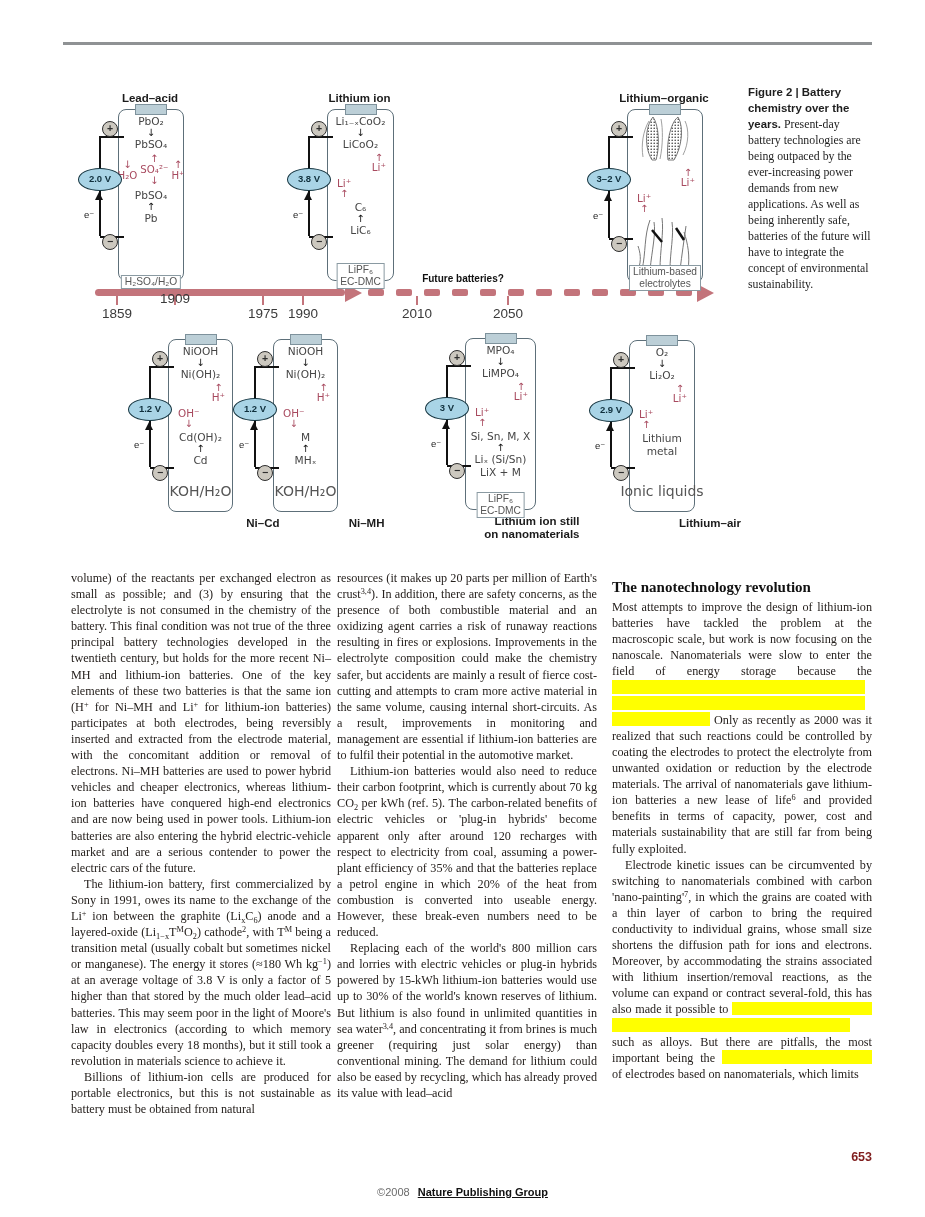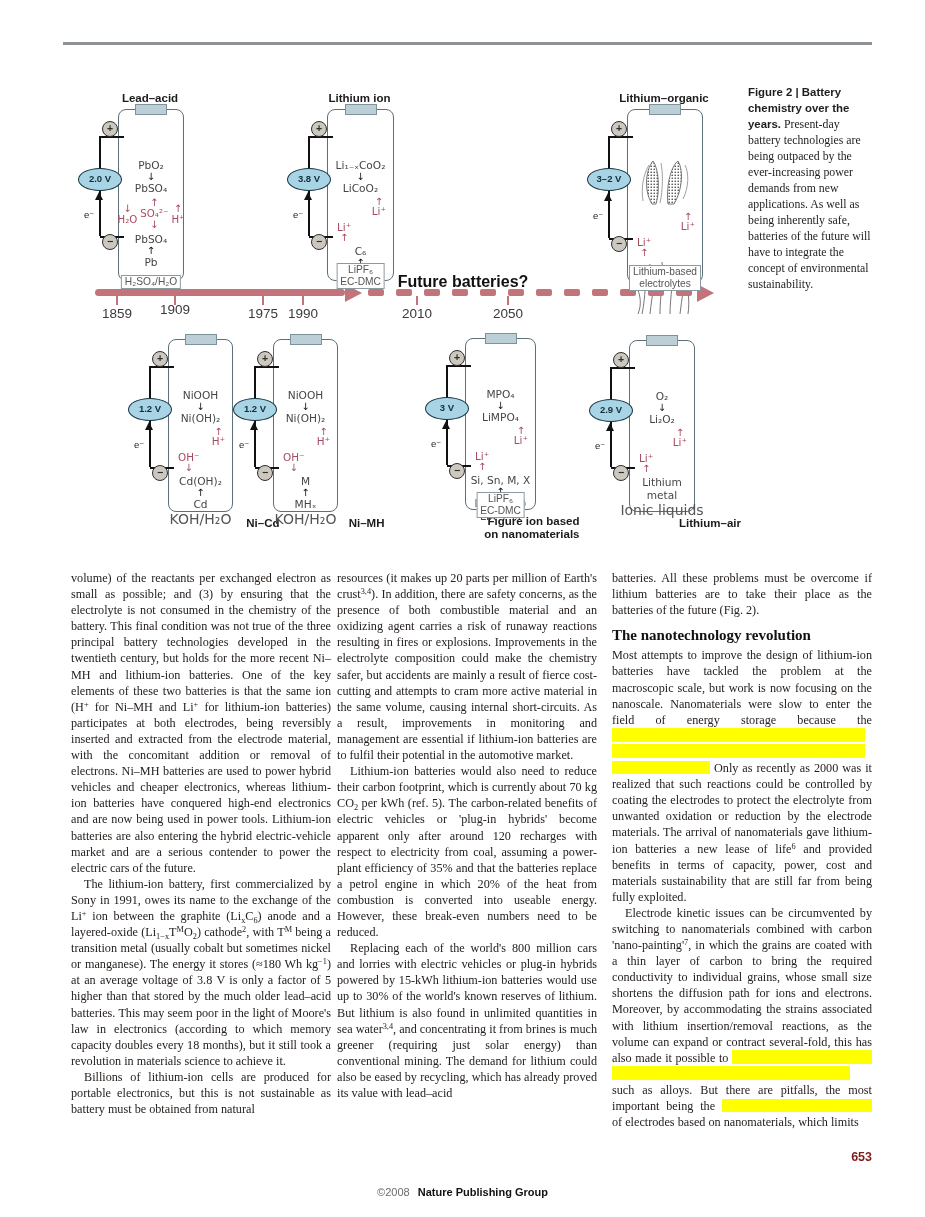--- a/index.html
+++ b/index.html
@@ -26,61 +26,61 @@
         color:#2e2e2e;font-size:10.5px;line-height:13px;font-weight:bold;text-align:center;z-index:2;}
   .tp{left:-17px;top:11px;}
   .tm{left:-17px;bottom:30px;}
   .volt{position:absolute;left:-41px;top:34%;width:42px;height:21px;border-radius:50%;
         background:var(--voltage-blue);border:1.4px solid #14333e;color:#0f2f3c;
         font-size:9.5px;line-height:20px;font-weight:600;text-align:center;z-index:2;}
   .elab{position:absolute;left:-35px;top:58%;font-size:9.5px;color:#1d1d1d;}
   .warr{position:absolute;left:-24px;top:48%;width:0;height:0;border-left:4.5px solid transparent;
         border-right:4.5px solid transparent;border-bottom:8px solid #111;}
   .bat-content{position:absolute;left:2px;right:2px;top:5px;bottom:2px;display:flex;flex-direction:column;
-               align-items:center;gap:1px;font-family:"DejaVu Sans",sans-serif;margin-top:44px;}
+               align-items:center;gap:1px;font-family:"DejaVu Sans",sans-serif;}
   .frm{font-size:10.6px;line-height:12px;color:#454545;white-space:nowrap;}
   .arr{font-size:10px;line-height:9px;color:#111;}
   .ion{display:flex;flex-direction:column;align-items:center;color:var(--ion-red);
        font-size:10.4px;line-height:11px;margin:2px 0;}
   .ion .ia{font-size:10px;line-height:9px;color:var(--ion-red);}
   .ir{align-self:flex-end;margin-right:5px;}
   .il{align-self:flex-start;margin-left:7px;}
   .trio{display:flex;align-items:center;gap:3px;color:var(--ion-red);font-size:10.2px;line-height:11px;margin:2px 0;}
   .trio>div{display:flex;flex-direction:column;align-items:center;}
   .einline{margin-top:auto;margin-bottom:10px;font-size:14px;color:#555;white-space:nowrap;}
   .ebox{position:absolute;bottom:-9px;left:50%;transform:translateX(-50%);background:#fff;
         border:1px solid #8a9aa2;padding:0 3px;font-size:10.2px;line-height:12px;text-align:center;
         color:#555;white-space:nowrap;z-index:3;}
   
   .tl-bar{position:absolute;height:7px;background:var(--timeline-rose);border-radius:3.5px;}
   .tl-dash{position:absolute;height:7px;background:var(--timeline-rose);border-radius:2px;}
   .tl-head{position:absolute;width:0;height:0;border-top:9px solid transparent;
            border-bottom:9px solid transparent;border-left:17px solid var(--timeline-rose);}
   .tick{position:absolute;width:2px;height:9px;background:var(--timeline-rose);}
   .yr{position:absolute;transform:translateX(-50%);font-size:13.5px;color:#3a3a3a;}
-  .fut{position:absolute;transform:translateX(-50%);font-size:16px;font-weight:bold;color:#111;white-space:nowrap;}
+  .fut{position:absolute;transform:translateX(-50%);font-size:10px;font-weight:bold;color:#111;white-space:nowrap;}
   
   .fig-caption{position:absolute;left:748px;top:84px;width:124px;
                font-family:"Liberation Serif","DejaVu Serif",serif;font-size:11.8px;line-height:16px;color:#1e1e1e;}
   .capb{font-family:"Liberation Sans","DejaVu Sans",sans-serif;font-weight:bold;font-size:11.4px;}
   
   .col{position:absolute;top:570px;width:260px;text-align:justify;
        font-family:"Liberation Serif","DejaVu Serif",serif;font-size:12.2px;line-height:16.1px;color:#26211e;}
   .bp{margin:0;}
   .bp.ind{text-indent:13px;}
   .bh{font-family:Liberation Serif, serif;font-size:15px;font-weight:bold;
       margin:9px 0 4px 0;text-align:left;color:#111;}
   .bsup{font-size:8.3px;vertical-align:4.5px;line-height:0;}
   .bsub{font-size:8.3px;vertical-align:-2.5px;line-height:0;}
   .redact{display:inline-block;height:13.5px;background:var(--highlight-yellow);vertical-align:-2px;}
   
   .pagenum{position:absolute;right:53px;top:1150px;font-size:12.5px;font-weight:bold;color:#7f1d1d;}
   .pg-footer{position:absolute;left:0;right:0;top:1186px;text-align:center;font-size:11px;}
   .c1{color:#6b6b6b;margin-right:5px;}
-  .c2{font-weight:bold;color:#111;}
+  .c2{font-weight:bold;color:#111;text-decoration:underline;}
 </style>
 </head>
 <body>
 
 <div class="page">
   <div class="pg-rule"></div>
 
   <div class="fig-area" id="fig-canvas">
       <div class="bat-cell" style="left: 118px; top: 109px; width: 64px; height: 170px;">
         <div class="bat-cap"></div>
@@ -297,21 +297,21 @@
           <div class="arr">↑</div>
           <div class="frm">Liₓ (Si/Sn)</div>
           <div class="frm">LiX + M</div>
         </div>
         <div class="ebox">
           <div>LiPF₆</div>
           <div>EC-DMC</div>
         </div>
       </div>
       <div class="bat-label" style="left: 419.5px; top: 515px;">
-        <div>Figure ion based</div>
+        <div>Lithium ion still</div>
         <div>on nanomaterials</div>
       </div>
       <div class="bat-cell" style="left: 629px; top: 340px; width: 64px; height: 170px;">
         <div class="bat-cap"></div>
         <div class="wire wv"></div>
         <div class="wire wht"></div>
         <div class="wire whb"></div>
         <div class="term tp">+</div>
         <div class="term tm">−</div>
         <div class="volt">2.9 V</div>
@@ -350,21 +350,21 @@
       <div class="tl-dash" style="left: 536px; top: 289px; width: 16px;"></div>
       <div class="tl-dash" style="left: 564px; top: 289px; width: 16px;"></div>
       <div class="tl-dash" style="left: 592px; top: 289px; width: 16px;"></div>
       <div class="tl-dash" style="left: 620px; top: 289px; width: 16px;"></div>
       <div class="tl-dash" style="left: 648px; top: 289px; width: 16px;"></div>
       <div class="tl-dash" style="left: 676px; top: 289px; width: 16px;"></div>
       <div class="tl-head" style="left: 697px; top: 283.5px;"></div>
       <div class="tick" style="left: 116px; top: 296px;"></div>
       <div class="yr" style="left: 117px; top: 306px;">1859</div>
       <div class="tick" style="left: 174px; top: 296px;"></div>
-      <div class="yr" style="left: 175px; top: 302px;">1909</div>
+      <div class="yr" style="left: 175px; top: 291px;">1909</div>
       <div class="tick" style="left: 262px; top: 296px;"></div>
       <div class="yr" style="left: 263px; top: 306px;">1975</div>
       <div class="tick" style="left: 302px; top: 296px;"></div>
       <div class="yr" style="left: 303px; top: 306px;">1990</div>
       <div class="tick" style="left: 416px; top: 296px;"></div>
       <div class="yr" style="left: 417px; top: 306px;">2010</div>
       <div class="tick" style="left: 507px; top: 296px;"></div>
       <div class="yr" style="left: 508px; top: 306px;">2050</div>
       <div class="fut" style="left: 463px; top: 273px;">Future batteries?</div>
     </div>
@@ -378,21 +378,20 @@
       <p class="bp">volume) of the reactants per exchanged electron as small as possible; and (3) by ensuring that the electrolyte is not consumed in the chemistry of the battery. This final condition was not true of the three principal battery technologies developed in the twentieth century, but holds for the more recent Ni–MH and lithium-ion batteries. One of the key elements of these two batteries is that the same ion (H<sup class="bsup">+</sup> for Ni–MH and Li<sup class="bsup">+</sup> for lithium-ion batteries) participates at both electrodes, being reversibly inserted and extracted from the electrode material, with the concomitant addition or removal of electrons. Ni–MH batteries are used to power hybrid vehicles and cheaper electronics, whereas lithium-ion batteries have conquered high-end electronics and are now being used in power tools. Lithium-ion batteries are also entering the hybrid electric-vehicle market and are a serious contender to power the electric cars of the future.</p>
       <p class="bp ind">The lithium-ion battery, first commercialized by Sony in 1991, owes its name to the exchange of the Li<sup class="bsup">+</sup> ion between the graphite (Li<sub class="bsub">x</sub>C<sub class="bsub">6</sub>) anode and a layered-oxide (Li<sub class="bsub">1−x</sub>T<sup class="bsup">M</sup>O<sub class="bsub">2</sub>) cathode<sup class="bsup">2</sup>, with T<sup class="bsup">M</sup> being a transition metal (usually cobalt but sometimes nickel or manganese). The energy it stores (≈180 Wh kg<sup class="bsup">−1</sup>) at an average voltage of 3.8 V is only a factor of 5 higher than that stored by the much older lead–acid batteries. This may seem poor in the light of Moore's law in electronics (according to which memory capacity doubles every 18 months), but it still took a revolution in materials science to achieve it.</p>
       <p class="bp ind">Billions of lithium-ion cells are produced for portable electronics, but this is not sustainable as battery must be obtained from natural</p>
     </div>
   <div class="col" id="col-2" style="left:337px">
       <p class="bp">resources (it makes up 20 parts per million of Earth's crust<sup class="bsup">3,4</sup>). In addition, there are safety concerns, as the presence of both combustible material and an oxidizing agent carries a risk of runaway reactions resulting in fires or explosions. Improvements in the electrolyte composition could make the chemistry safer, but accidents are mainly a result of fierce cost-cutting and attempts to cram more active material in the same volume, causing internal short-circuits. As a result, improvements in monitoring and management are essential if lithium-ion batteries are to fulfil their potential in the automotive market.</p>
       <p class="bp ind">Lithium-ion batteries would also need to reduce their carbon footprint, which is currently about 70 kg CO<sub class="bsub">2</sub> per kWh (ref. 5). The carbon-related benefits of electric vehicles or 'plug-in hybrids' become apparent only after around 120 recharges with respect to electricity from coal, assuming a power-plant efficiency of 35% and that the batteries replace a petrol engine in which 20% of the heat from combustion is converted into useable energy. However, these break-even numbers need to be reduced.</p>
       <p class="bp ind">Replacing each of the world's 800 million cars and lorries with electric vehicles or plug-in hybrids powered by 15-kWh lithium-ion batteries would use up to 30% of the world's known reserves of lithium. But lithium is also found in unlimited quantities in sea water<sup class="bsup">3,4</sup>, and concentrating it from brines is much greener (requiring just solar energy) than conventional mining. The demand for lithium could also be eased by recycling, which has already proved its value with lead–acid</p>
     </div>
   <div class="col" id="col-3" style="left:612px">
-      <p class="bp">batteries. All these problems must be overcome if lithium batteries are to take their place as the batteries of the future (Fig. 2).</p>
       <h2 class="bh">The nanotechnology revolution</h2>
       <p class="bp">Most attempts to improve the design of lithium-ion batteries have tackled the problem at the macroscopic scale, but work is now focusing on the nanoscale. Nanomaterials were slow to enter the field of energy storage because the <span class="redact" style="width: 253px;"></span><span class="redact" style="width: 253px;"></span><span class="redact" style="width: 98px;"></span> Only as recently as 2000 was it realized that such reactions could be controlled by coating the electrodes to protect the electrolyte from unwanted oxidation or reduction by the electrode materials. The arrival of nanomaterials gave lithium-ion batteries a new lease of life<sup class="bsup">6</sup> and provided benefits in terms of capacity, power, cost and materials sustainability that are still far from being fully exploited.</p>
       <p class="bp ind">Electrode kinetic issues can be circumvented by switching to nanomaterials combined with carbon 'nano-painting'<sup class="bsup">7</sup>, in which the grains are coated with a thin layer of carbon to bring the required conductivity to individual grains, whose small size shortens the diffusion path for ions and electrons. Moreover, by accommodating the strains associated with lithium insertion/removal reactions, as the volume can expand or contract several-fold, this has also made it possible to <span class="redact" style="width: 140px;"></span><span class="redact" style="width: 238px;"></span> such as alloys. But there are pitfalls, the most important being the <span class="redact" style="width: 150px;"></span> of electrodes based on nanomaterials, which limits</p>
     </div>
 
   <div class="pagenum">653</div>
   <div class="pg-footer">
     <span class="c1">©2008</span>
     <span class="c2">Nature Publishing Group</span>
   </div>

